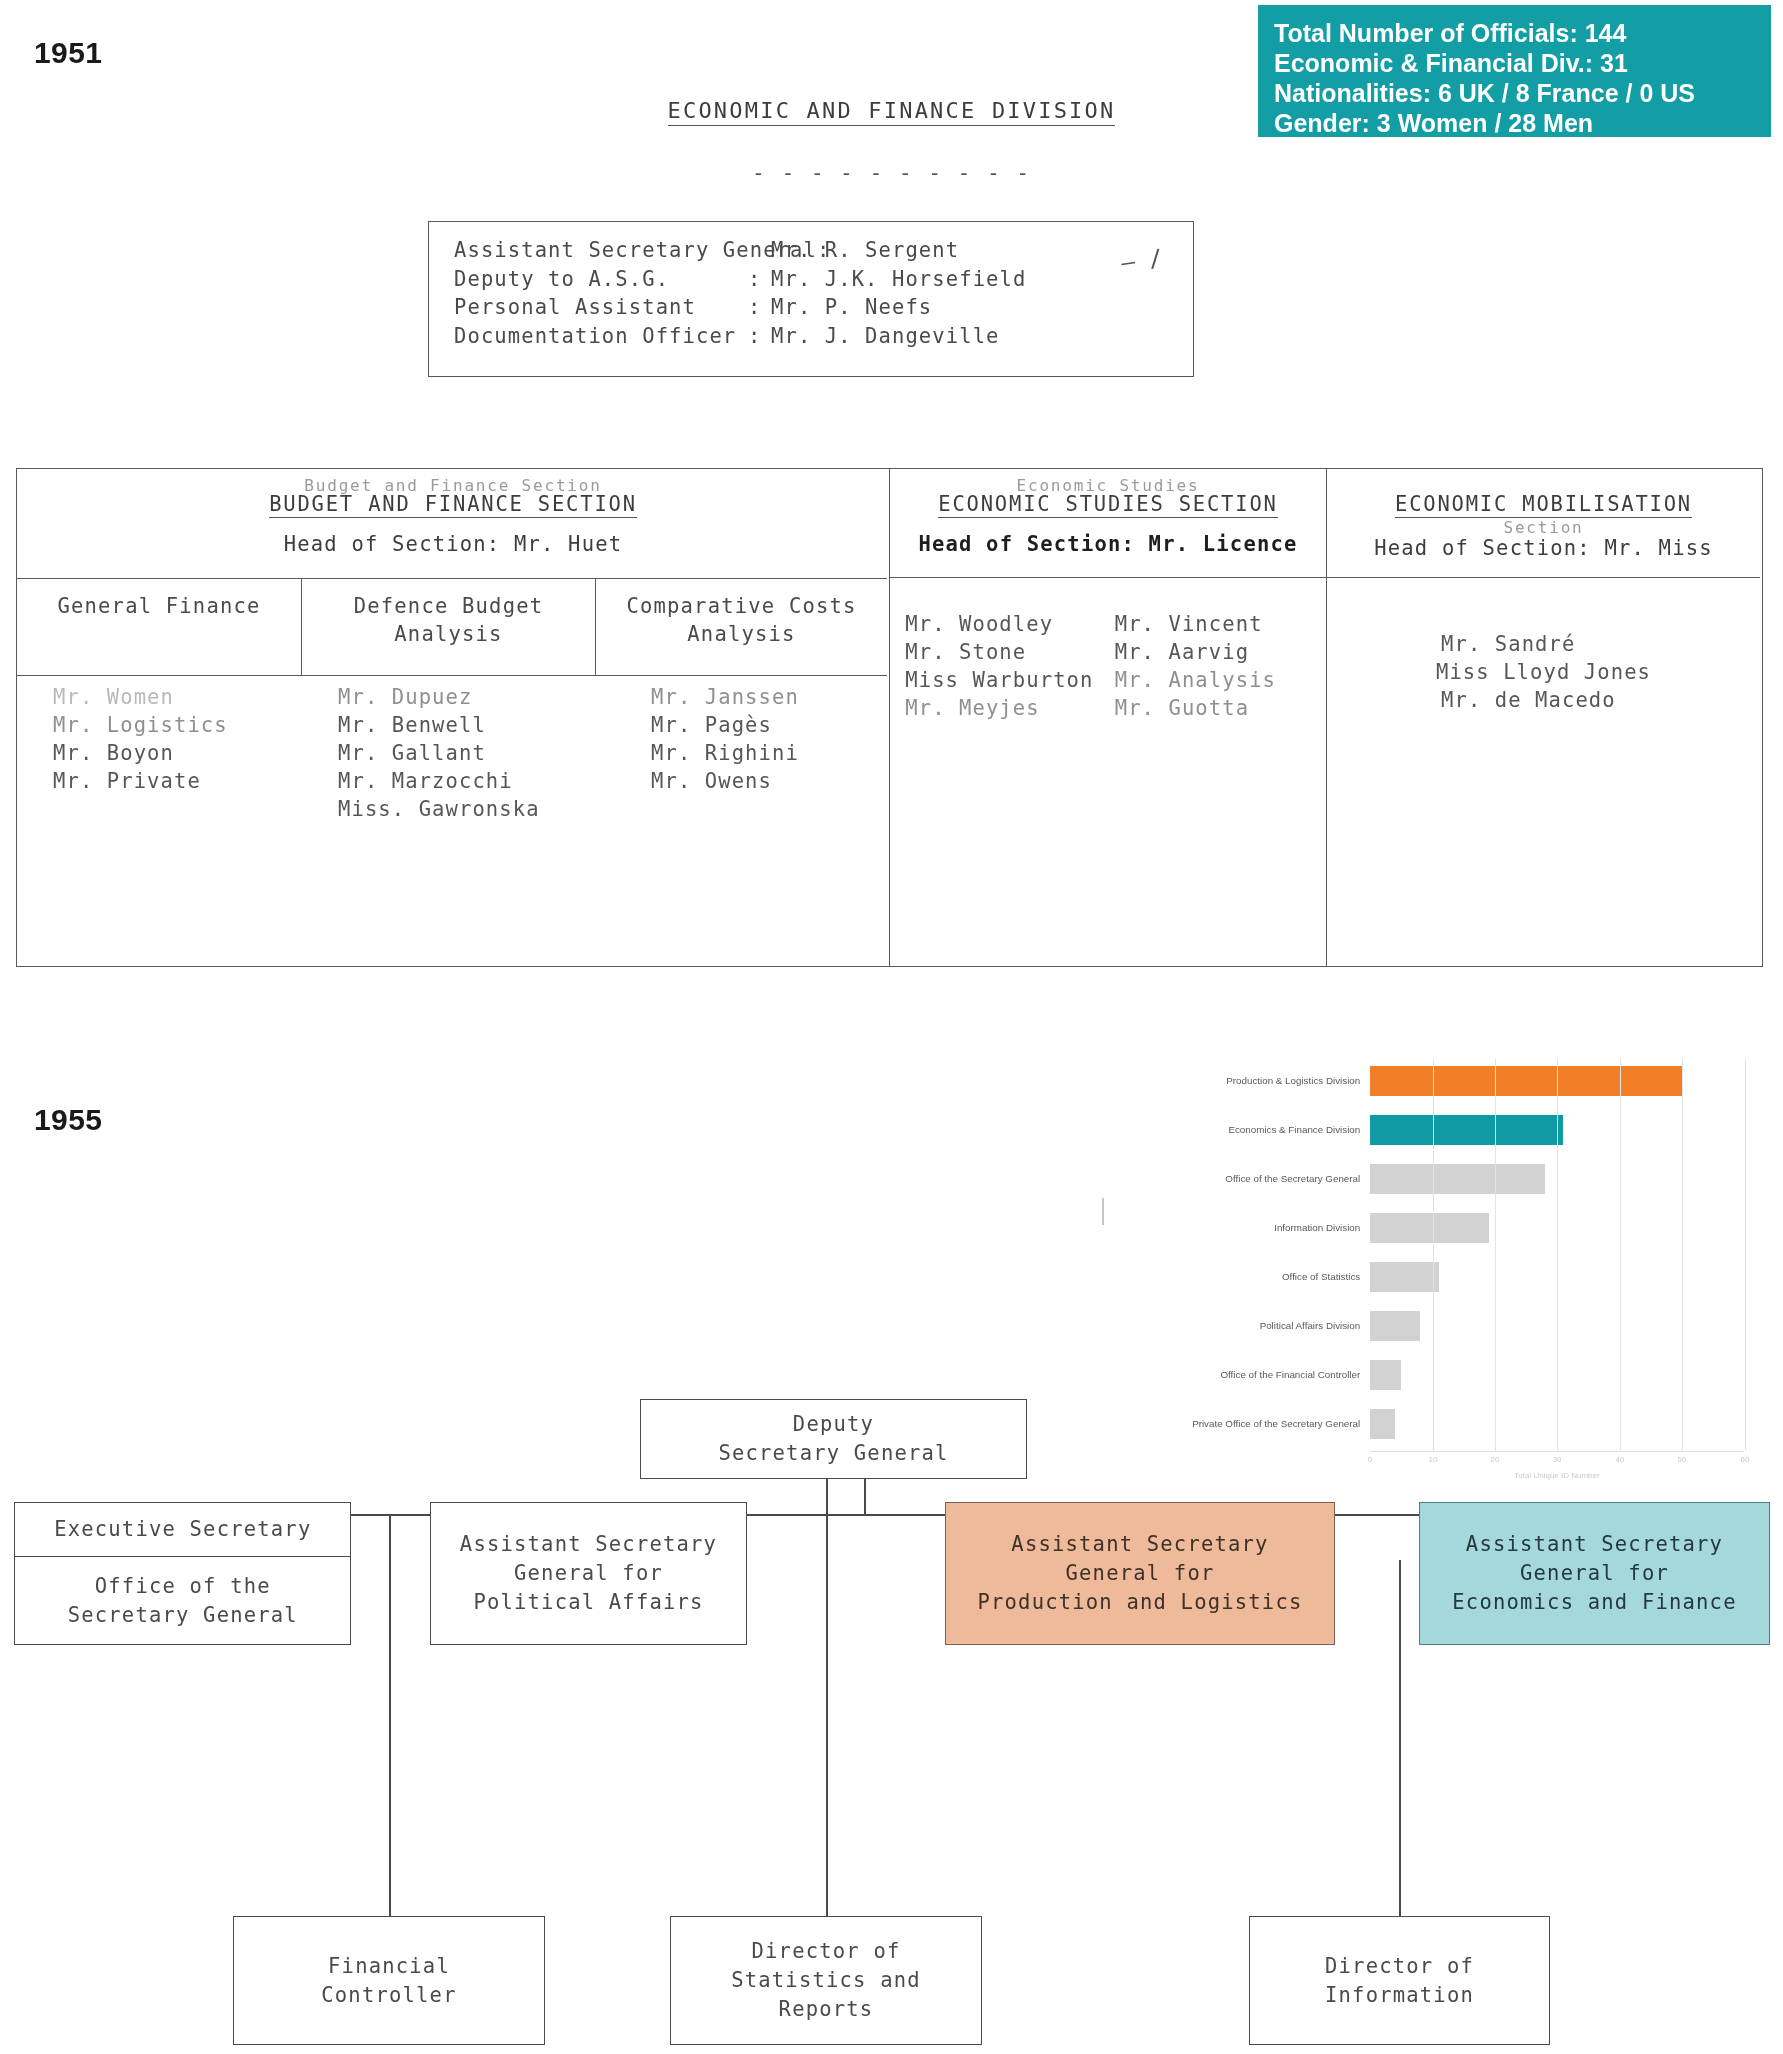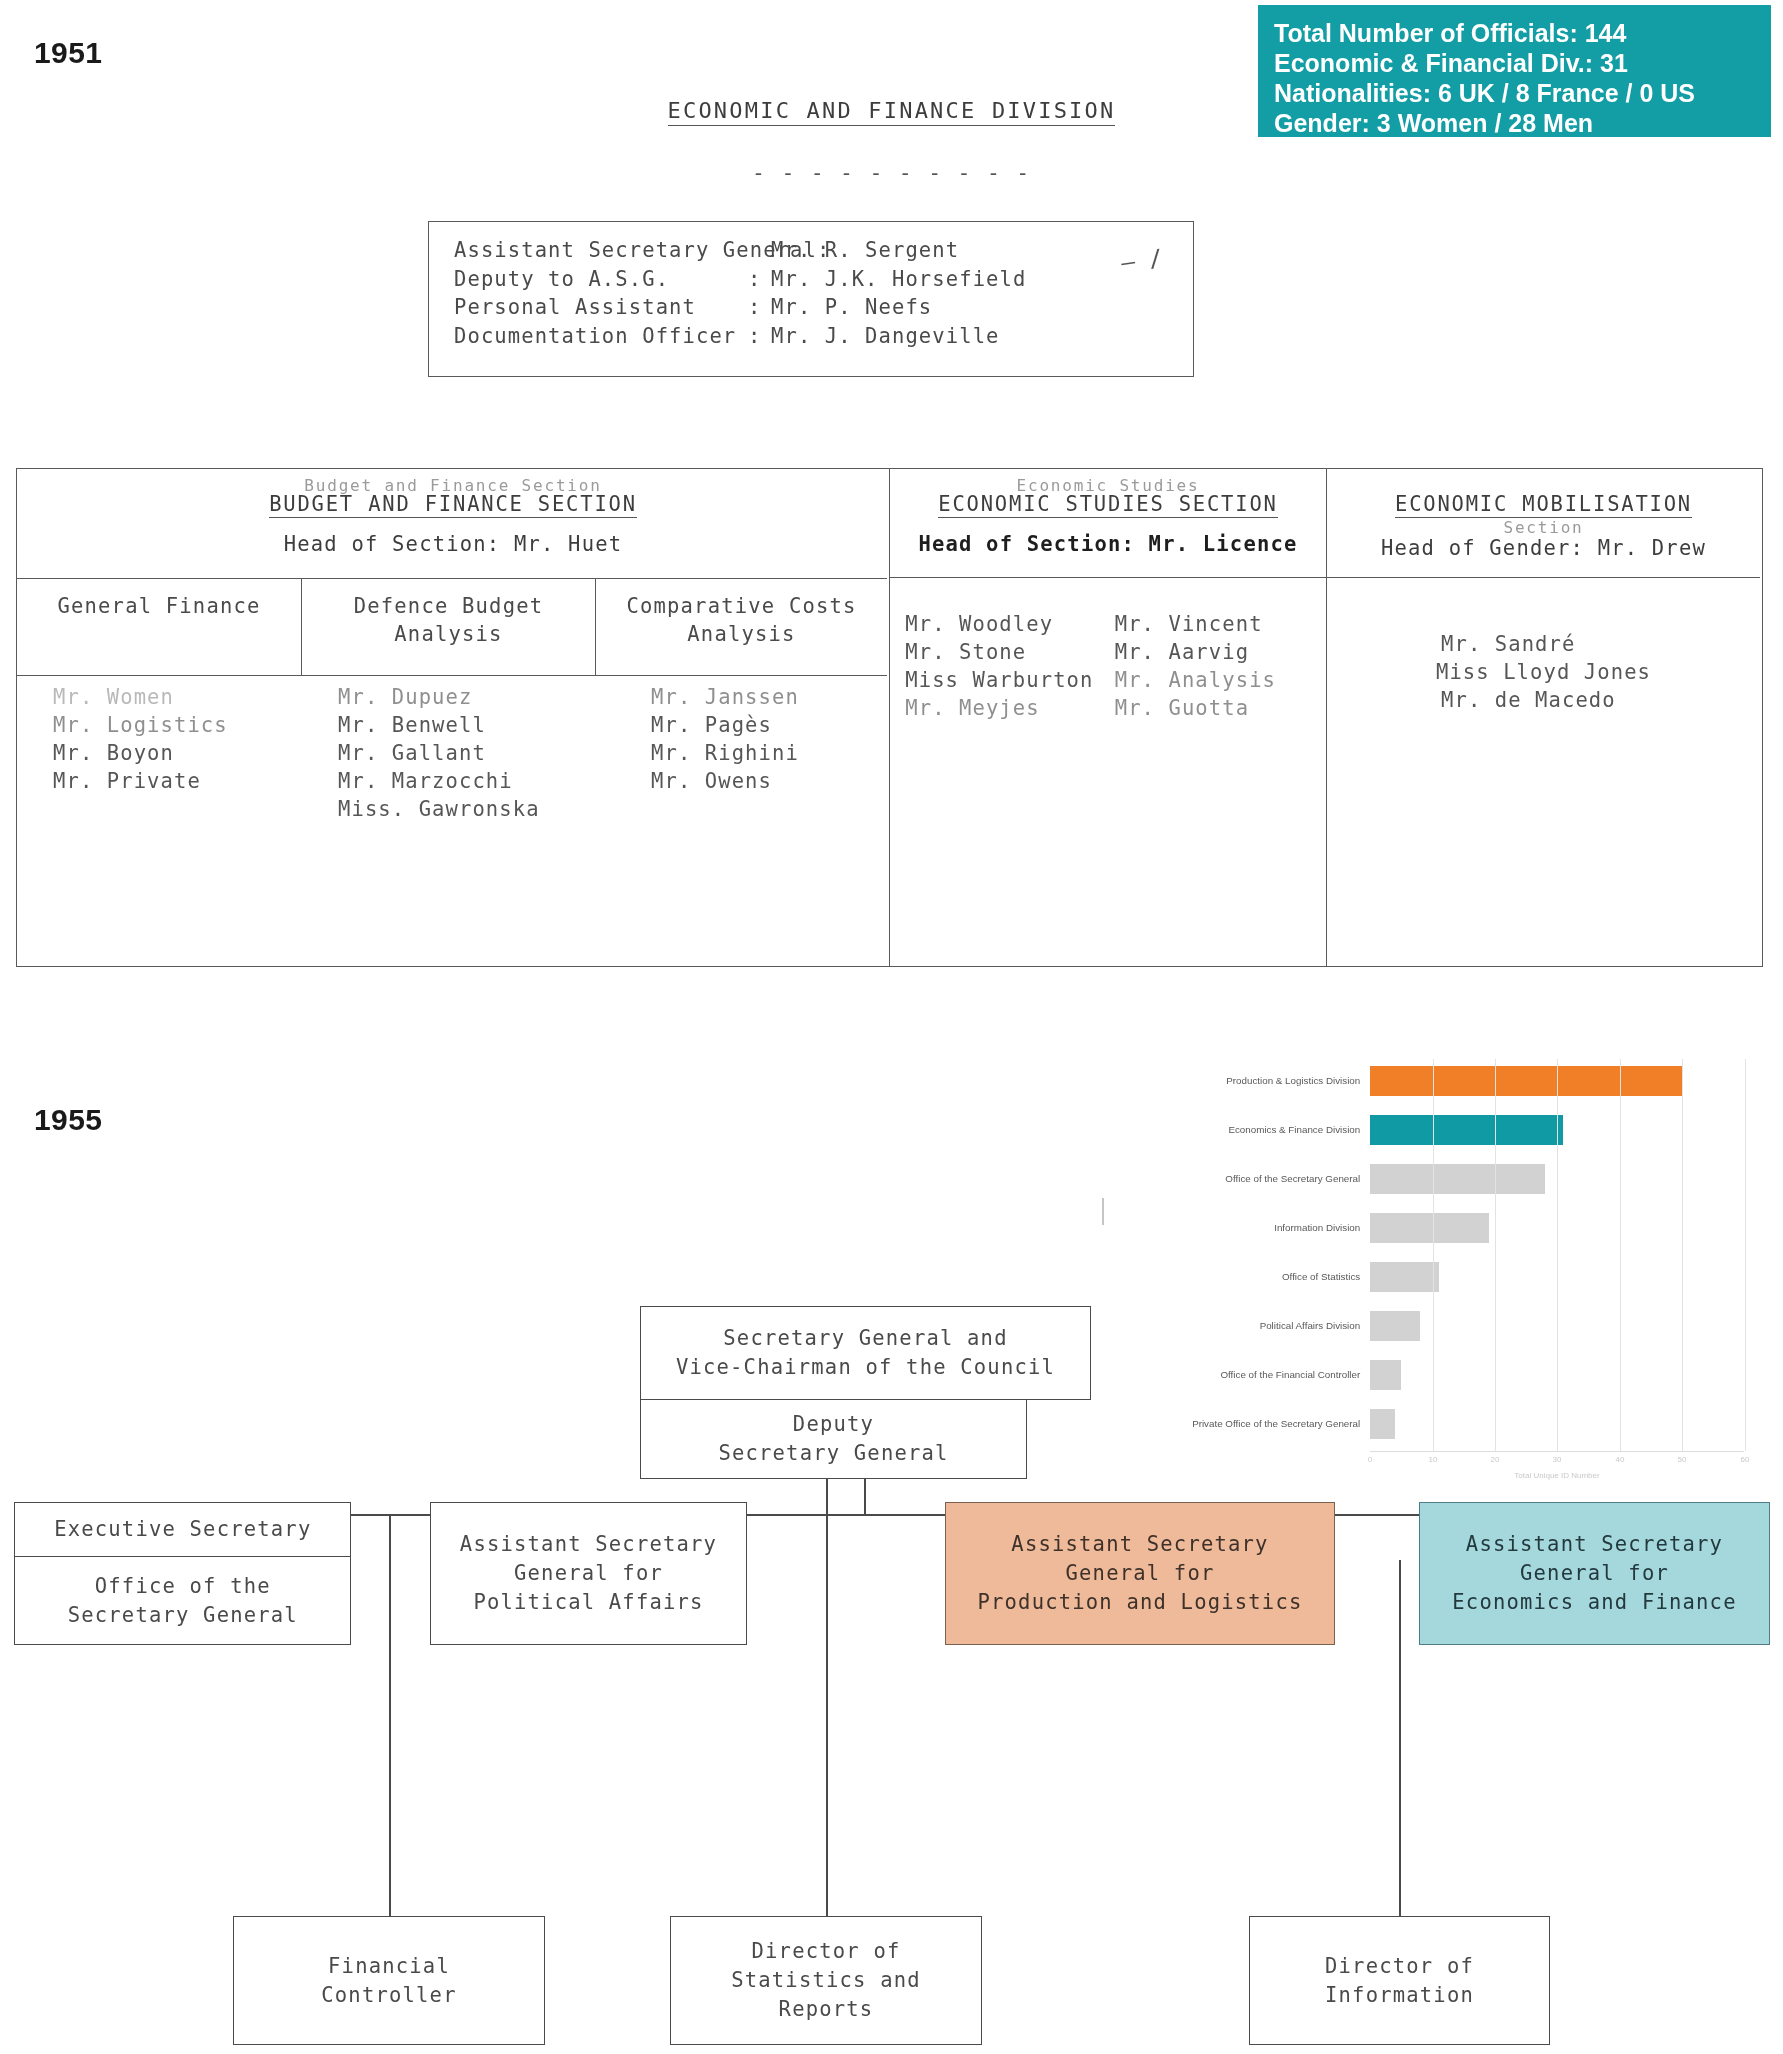--- a/index.html
+++ b/index.html
@@ -406,21 +406,21 @@
         <div class="nm faintish">Mr. Meyjes</div>
         <div class="nm faintish">Mr. Guotta</div>
       </div>
     </div>
 
     <div class="sec-col" id="sec-mobil">
       <div class="sec-head-wrap">
         <div class="sec-sub"></div>
         <div class="sec-title">ECONOMIC MOBILISATION</div>
         <div class="sec-sub">Section</div>
-        <div class="sec-head" style="margin-top:1.8px">Head of Gender: Mr. Drew</div>
+        <div class="sec-head" style="margin-top:1.8px">Head of Section: Mr. Miss</div>
       </div>
       <div class="sec-names" style="margin-top:52px">
         <div class="nm">Mr. Sandré</div>
         <div class="nm">Miss Lloyd Jones</div>
         <div class="nm">Mr. de Macedo</div>
       </div>
     </div>
   </div>
 </div>
 
@@ -430,24 +430,20 @@
   <div class="conn" style="left:105px; top:462px; width:1570px; height:1.8px;"></div>
   <div class="conn" style="left:105px; top:462px; width:1.8px; height:45px;"></div>
   <div class="conn" style="left:389px; top:462px; width:1.8px; height:46px;"></div>
   <div class="conn" style="left:1052px; top:462px; width:1.8px; height:46px;"></div>
   <div class="conn" style="left:1577px; top:462px; width:1.8px; height:46px;"></div>
 
   <div class="conn" style="left:389px; top:508px; width:1.8px; height:356px;"></div>
   <div class="conn" style="left:826px; top:427px; width:1.8px; height:438px;"></div>
   <div class="conn" style="left:1399px; top:508px; width:1.8px; height:356px;"></div>
 
-  <div class="obox" id="box-sg">
-    <div class="ln">Secretary General and</div>
-    <div class="ln">Vice-Chairman of the Council</div>
-  </div>
   <div class="obox" id="box-dsg">
     <div class="ln">Deputy</div>
     <div class="ln">Secretary General</div>
   </div>
 
   <div class="obox" id="box-exec-top">
     <div class="ln">Executive Secretary</div>
   </div>
   <div class="obox" id="box-exec-bot">
     <div class="ln">Office of the</div>

